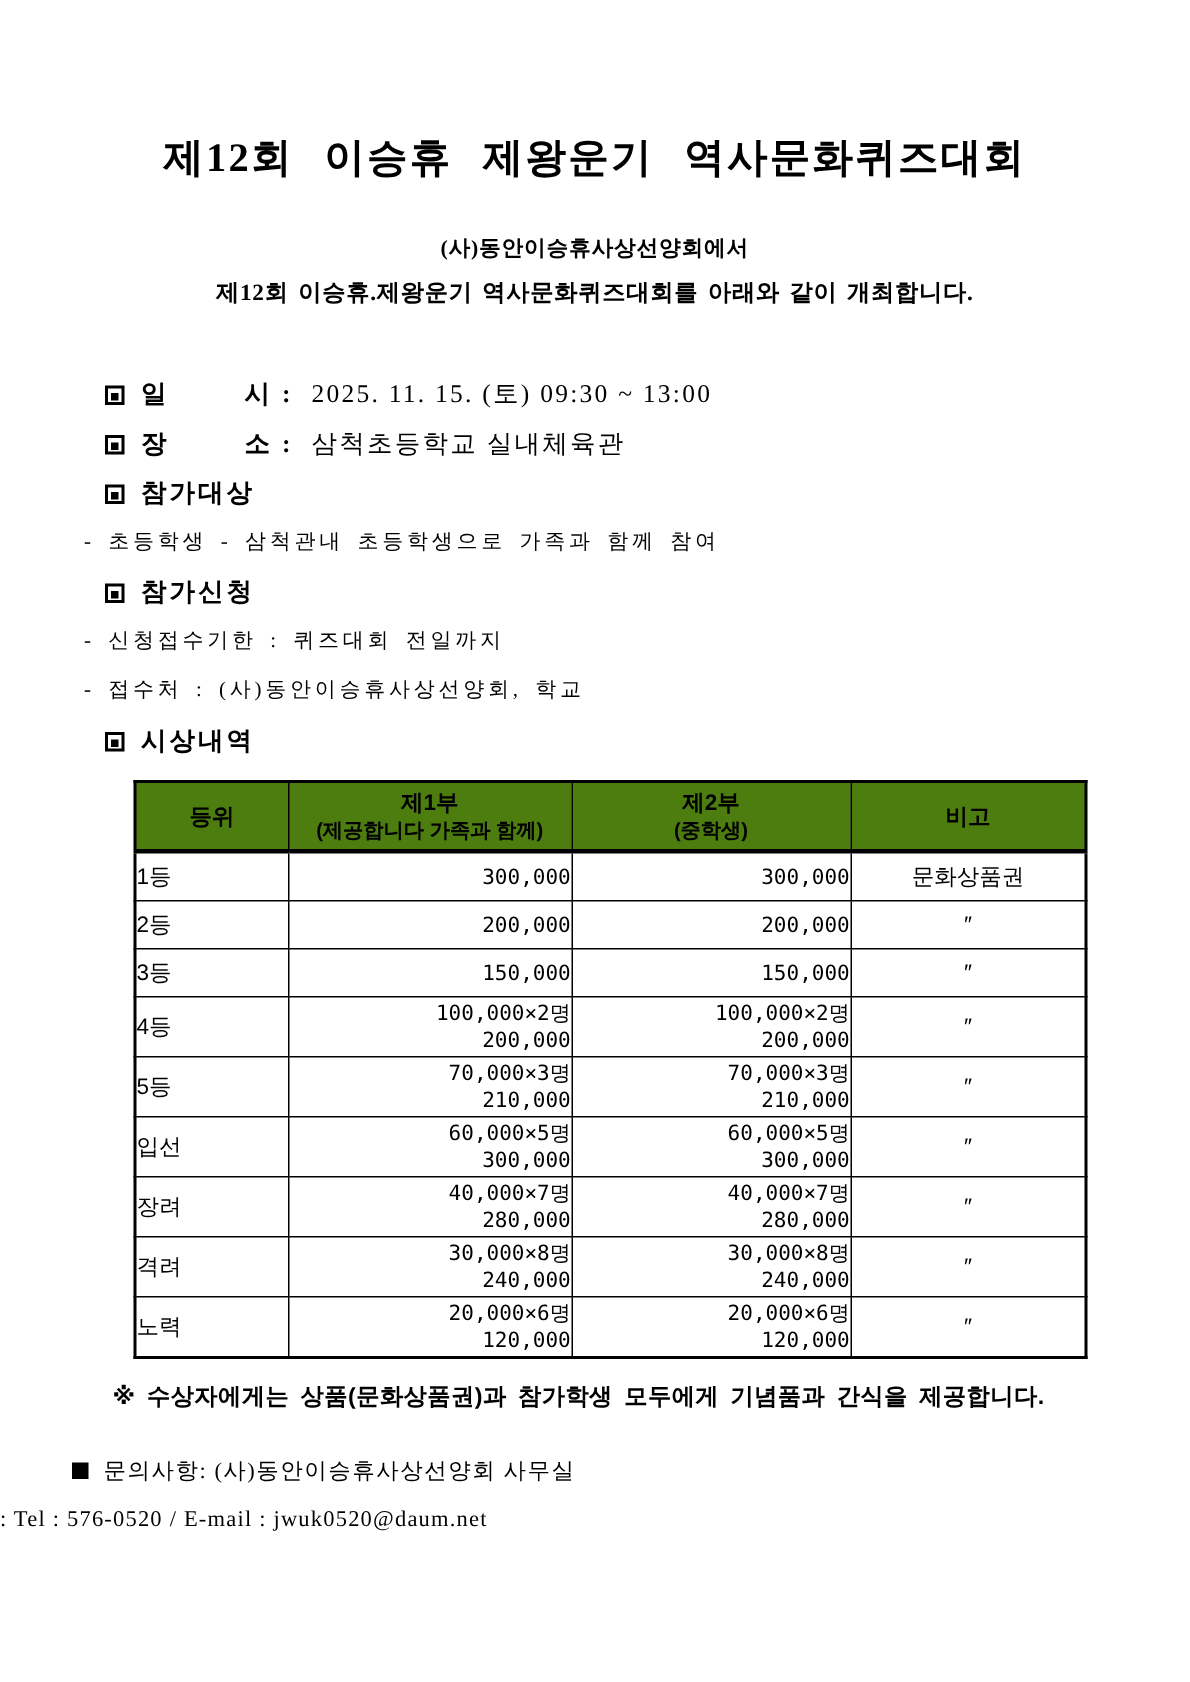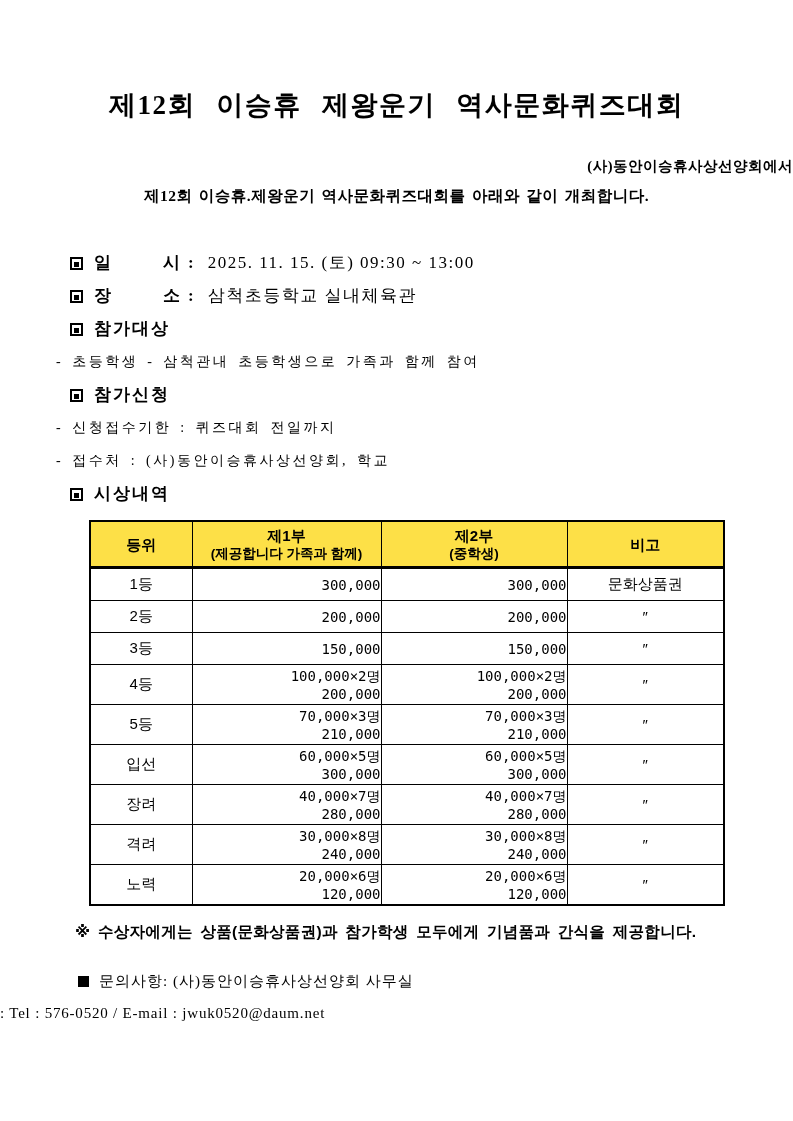--- a/index.html
+++ b/index.html
@@ -9,21 +9,21 @@
     overflow:hidden;
   }
   .page{width:793px;height:1121px;position:relative;}
 
   .title{
     margin:88px 0 0 0;text-align:center;
     font-size:27px;line-height:34px;font-weight:bold;
     letter-spacing:1.5px;word-spacing:12px;
   }
   .sub1{
-    margin-top:34px;text-align:right;font-weight:bold;
+    margin-top:34px;text-align:center;font-weight:bold;
     font-size:14.5px;line-height:20px;letter-spacing:0.5px;
   }
   .sub2{
     margin-top:9px;text-align:center;font-weight:bold;
     font-size:15.5px;line-height:21px;letter-spacing:0.5px;word-spacing:2px;
   }
 
   .info{margin-top:40px;}
   .info-item{
     padding-left:70px;line-height:33px;height:33px;
@@ -48,52 +48,51 @@
     padding-left:56px;line-height:33px;height:33px;
     font-size:14px;letter-spacing:2.5px;word-spacing:3px;white-space:nowrap;
   }
 
   table.prize{
     border-collapse:collapse;table-layout:fixed;width:634px;
     margin:10px 0 0 89px;border:2px solid #000;
   }
   table.prize th,table.prize td{border:1px solid #000;vertical-align:middle;padding:0;}
   table.prize thead th{
-    background:#fde047;height:44px;
+    background:#4d7c0f;height:44px;
     font-family:"Liberation Sans","DejaVu Sans",sans-serif;
     font-weight:bold;font-size:15px;text-align:center;
     border-bottom:3px solid #000;
   }
   .h1{line-height:19px;}
   .h2{line-height:17px;font-size:13.5px;}
   tbody tr.row-s td{height:31px;}
   tbody tr.row-d td{height:39px;}
   td.rank{
-    text-align:center;
     font-family:"Liberation Sans","DejaVu Sans",sans-serif;font-size:15px;
   }
   td.amt{
     text-align:right;padding-right:14px;
     font-family:"DejaVu Sans Mono",monospace;font-size:14px;line-height:18px;
   }
   td.note{
     text-align:center;
     font-family:"Liberation Sans","DejaVu Sans",sans-serif;font-size:15px;
   }
 
   .prize-note{
     margin-top:15px;padding-left:75px;
     font-family:"Liberation Sans","DejaVu Sans",sans-serif;
     font-size:15.5px;font-weight:600;line-height:22px;
     letter-spacing:0.3px;word-spacing:3px;white-space:nowrap;
   }
   .prize-note b{font-weight:900;}
 
   .contact{
-    margin-top:28px;padding-left:78px;
+    margin-top:28px;padding-left:48px;
     font-size:15px;line-height:20px;letter-spacing:1px;white-space:nowrap;
   }
   .contact-sq{
     display:inline-block;width:11px;height:11px;background:#000;
     margin-right:10px;vertical-align:-0.5px;
   }
   .tel{
     margin-top:12px;
     font-size:15px;line-height:20px;letter-spacing:0.8px;white-space:nowrap;
   }

